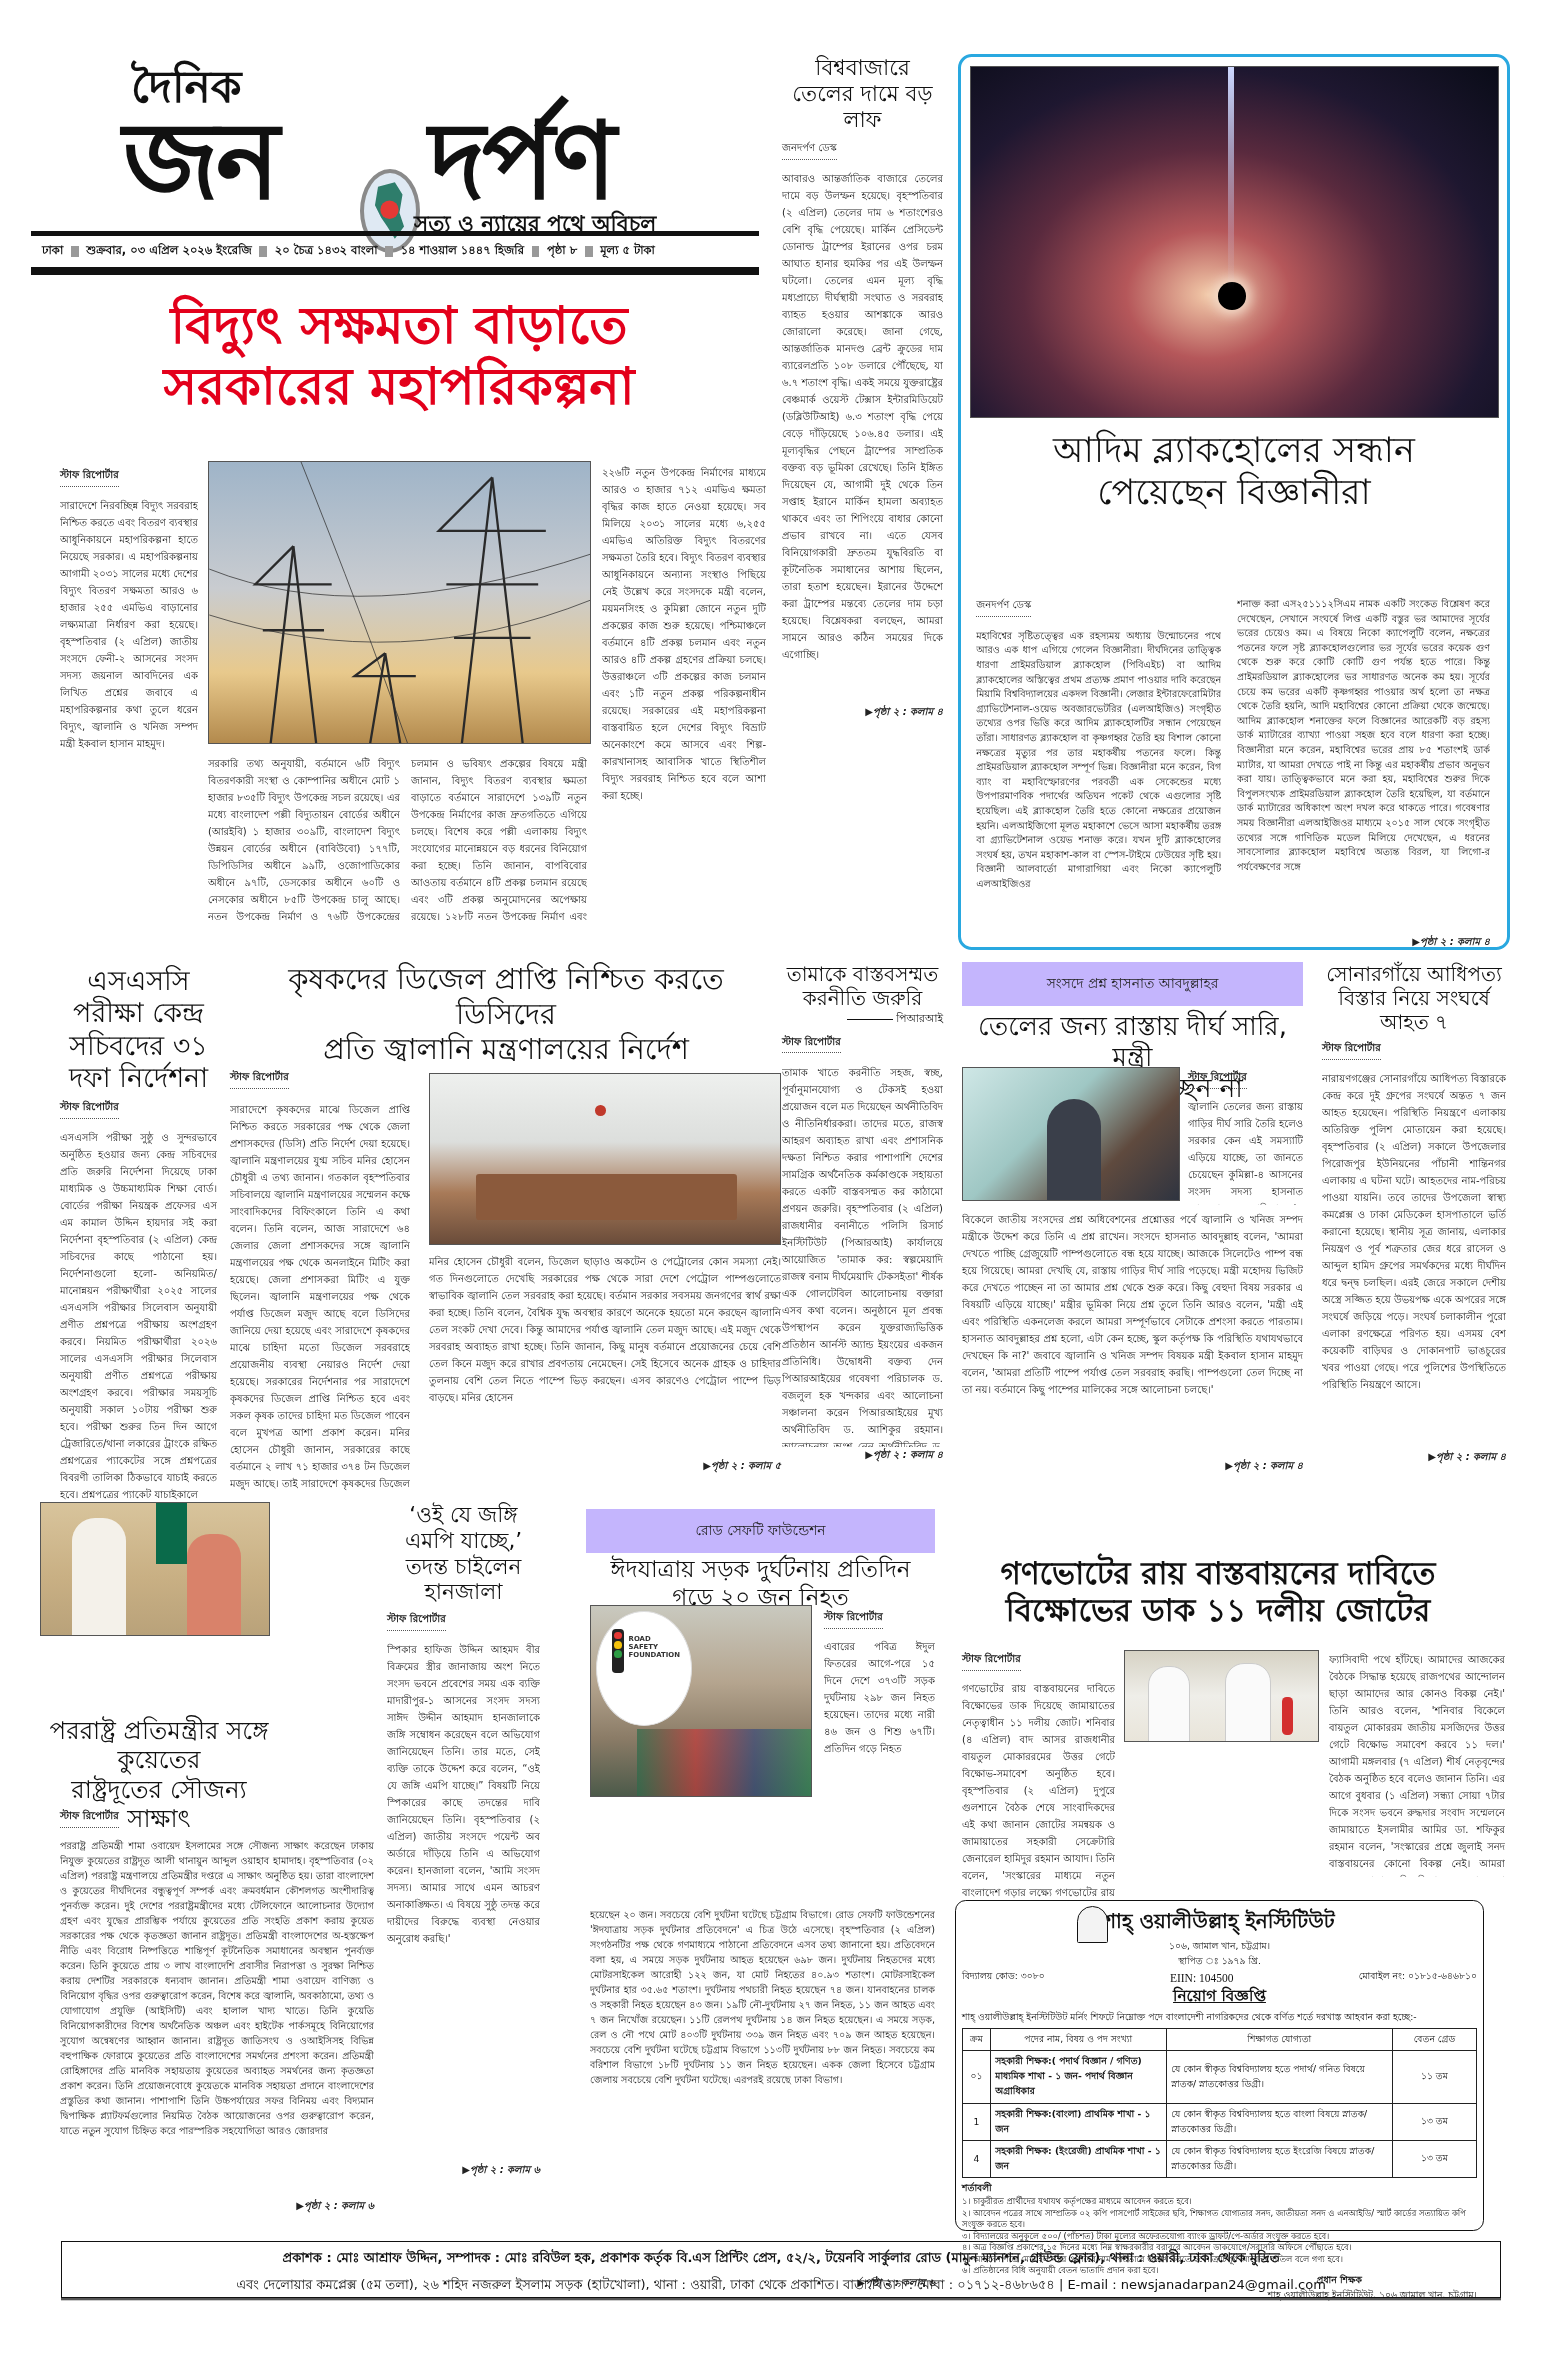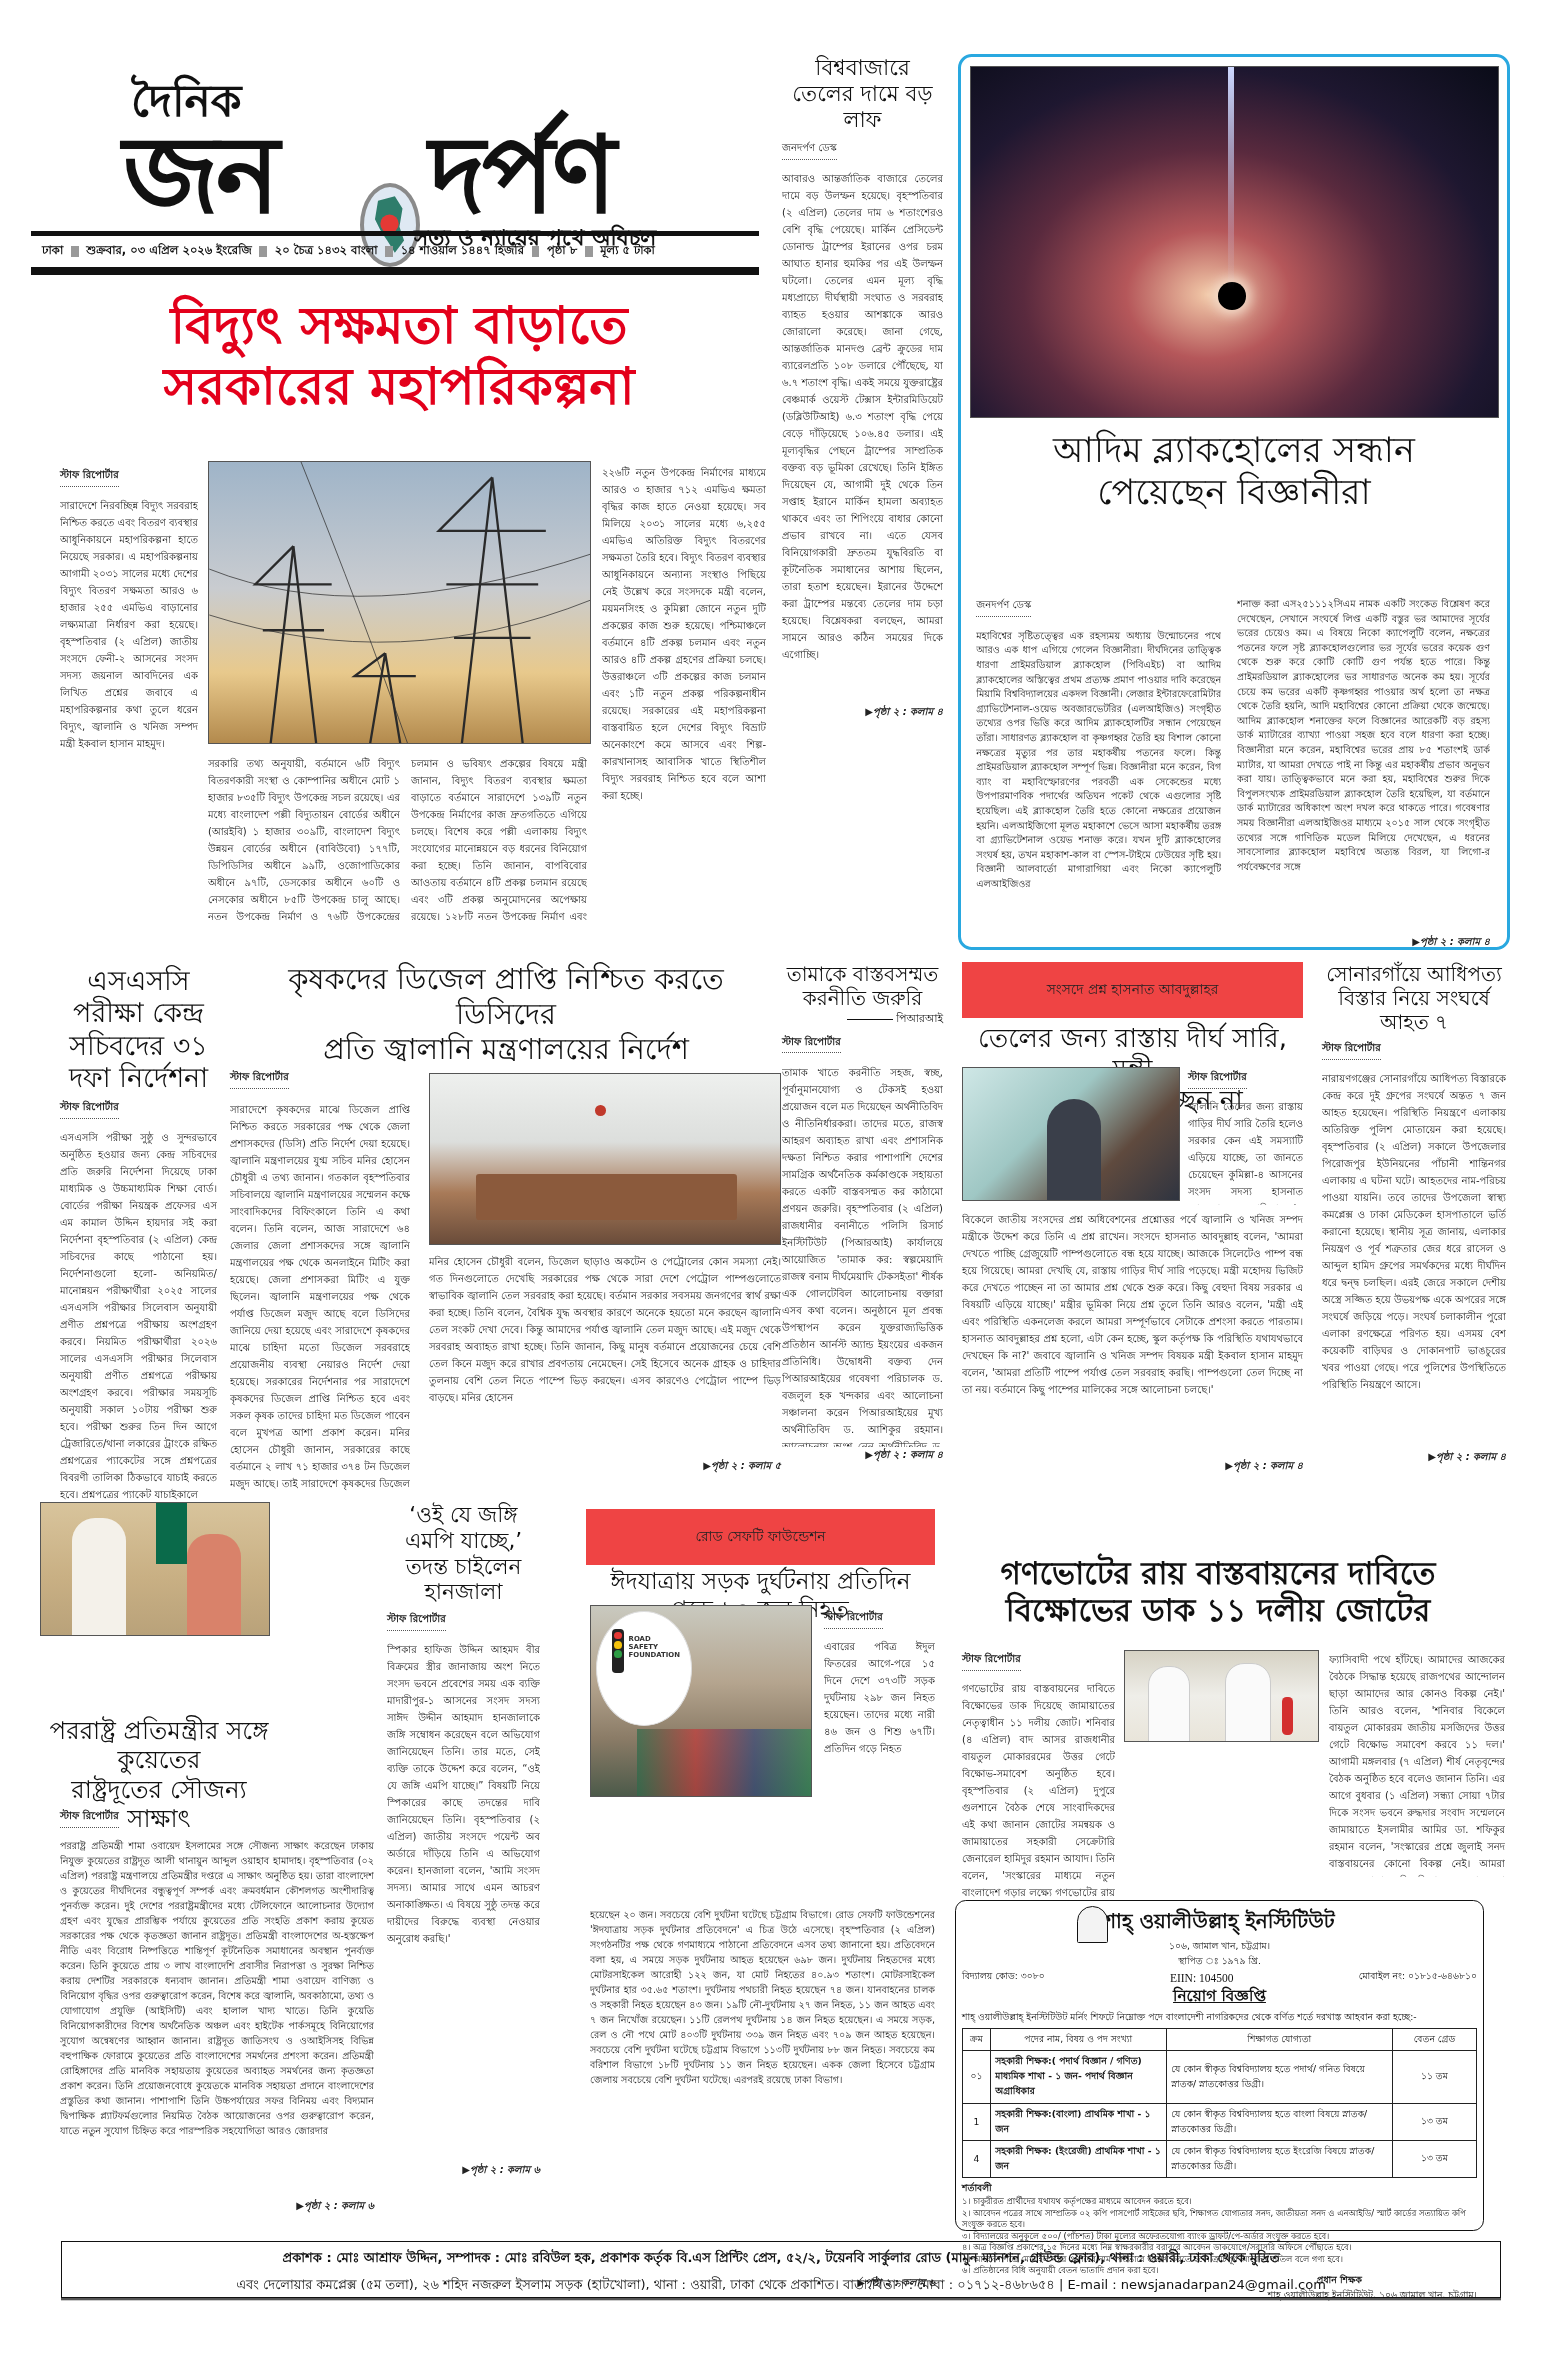--- a/index.html
+++ b/index.html
@@ -4,31 +4,31 @@
 <style>
   * { box-sizing: border-box; margin: 0; padding: 0; }
   html, body { width: 1562px; height: 2354px; background: #ffffff; }
   body { position: relative; font-family: "DejaVu Sans", sans-serif; color: #111; overflow: hidden; }
   .abs { position: absolute; }
   .hl { font-family: "DejaVu Sans", sans-serif; font-weight: bold; text-align: center; line-height: 1.2; color: #111; }
   .body-text { font-size: 10px; line-height: 17px; text-align: justify; color: #222; }
   .byline { font-size: 10px; font-weight: bold; color: #222; border-bottom: 0.8px dotted #555; display: inline-block; padding-bottom: 1.5px; }
   .jump { font-size: 10px; font-weight: bold; text-align: right; color: #222; font-style: italic; }
   .jump::before { content: "\25B6 "; }
-  .kicker { background: #ef4444; font-size: 13.8px; text-align: center; padding: 16px 0; color: #222; }
+  .kicker { background: #c4b5fd; font-size: 13.8px; text-align: center; padding: 10px 0; color: #222; }
   .rule { background: #111; }
   .photo { border: 0.8px solid #555; overflow: hidden; }
   table.ad { border-collapse: collapse; width: 100%; font-size: 9.2px; }
   table.ad td, table.ad th { border: 0.8px solid #222; padding: 3.1px 4.6px; vertical-align: middle; }
   table.ad th { font-weight: normal; }
 </style>
 </head>
 <body>
 
-<div class="abs" style="left:54px; top:68px; width:713px; height:230px;">
+<div class="abs" style="left:54px; top:54px; width:713px; height:230px;">
   <div class="abs" style="left:77px; top:0px; font-size:44px; font-weight:bold;">দৈনিক</div>
   <div class="abs" style="left:69px; top:54px; font-size:107px; font-weight:bold; line-height:1; letter-spacing:-3.1px;">জন</div>
   <div class="abs" style="left:306px; top:115px; width:60px; height:84px; border-radius:50%; border:4.6px solid #8a8a8a; background:#dfe9f3; overflow:hidden;">
     <svg width="51" height="75" viewBox="0 0 66 98">
       <path d="M18 18 L40 12 L50 28 L46 52 L52 70 L40 86 L30 70 L22 58 L14 42 Z" fill="#2e7d6b"></path>
       <circle cx="33" cy="48" r="12" fill="#e53935"></circle>
     </svg>
   </div>
   <div class="abs" style="left:375px; top:54px; font-size:107px; font-weight:bold; line-height:1; letter-spacing:-3.1px;">দর্পণ</div>
   <div class="abs" style="left:360px; top:153px; font-size:21.5px; font-weight:bold;">সত্য ও  ন্যায়ের পথে অবিচল</div>

